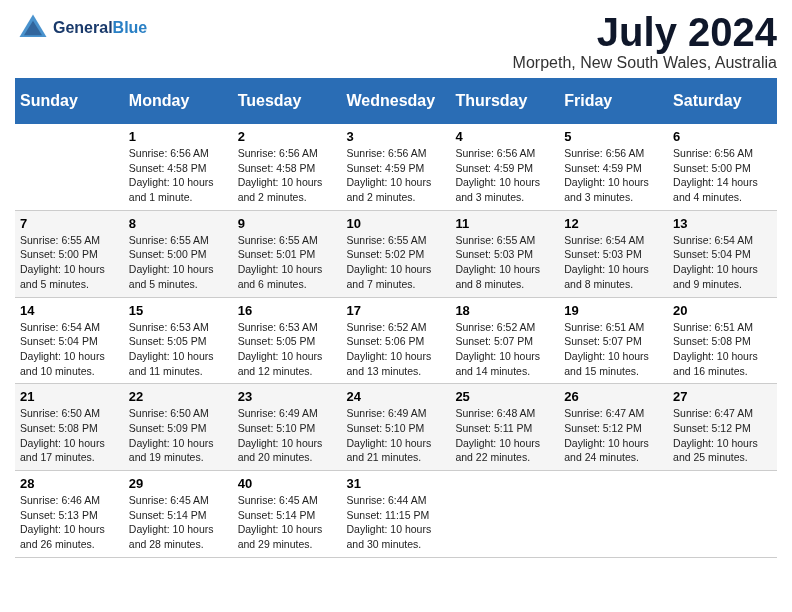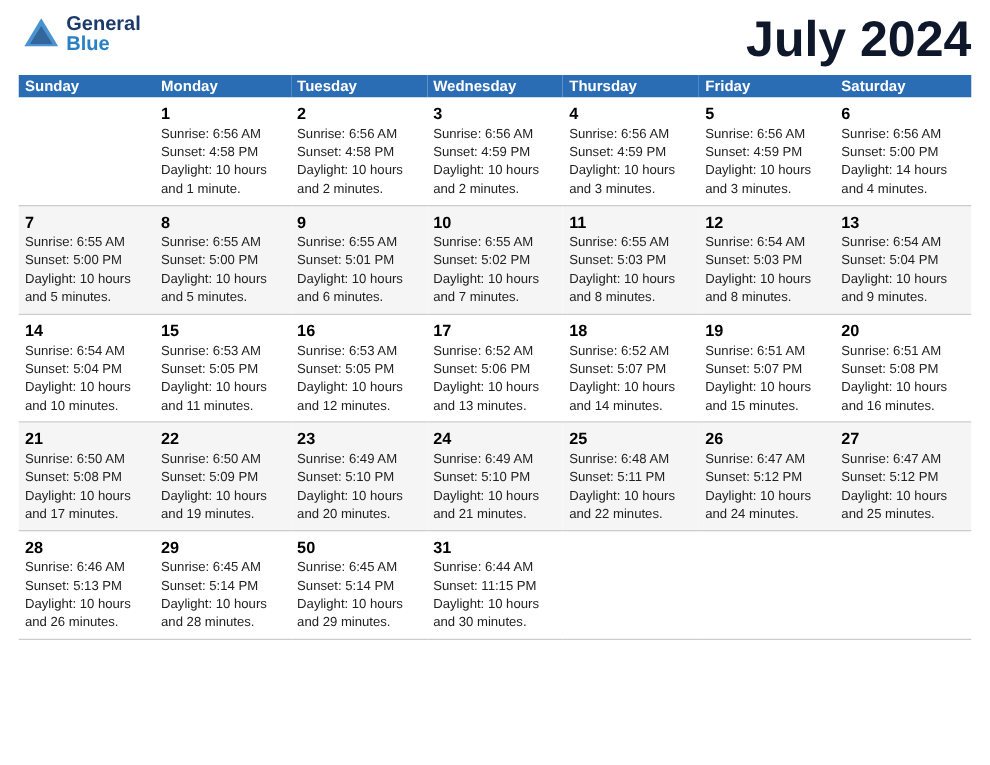--- a/index.html
+++ b/index.html
@@ -31,22 +31,22 @@
     }
     table {
       width: 100%;
       border-collapse: collapse;
       font-size: 11px;
     }
     thead tr th {
       background-color: #2a6db5;
       color: #fff;
       text-align: left;
-      padding: 2px 5px;
-      font-size: 12px;
+      padding: 14px 5px;
+      font-size: 16px;
       font-weight: bold;
     }
     tbody tr {
       border-bottom: 1px solid #ccc;
     }
     tbody tr:nth-child(even) {
       background-color: #f5f5f5;
     }
     tbody tr:nth-child(odd) {
       background-color: #fff;
@@ -71,21 +71,20 @@
       display: flex;
       align-items: center;
       gap: 2px;
     }
     .logo-icon {
       width: 36px;
       height: 36px;
     }
     .logo-text-block {
       display: flex;
-      flex-direction: column;
     }
     .logo-general {
       font-size: 16px;
       font-weight: bold;
       color: #1a3a6b;
       line-height: 1;
     }
     .logo-blue {
       font-size: 16px;
       font-weight: bold;
@@ -102,20 +101,21 @@
       <polygon points="20,5 35,30 5,30" fill="#2a80c5" opacity="0.85"></polygon>
       <polygon points="20,12 30,28 10,28" fill="#1a3a6b" opacity="0.5"></polygon>
     </svg>
     <div class="logo-text-block">
       <span class="logo-general">General</span>
       <span class="logo-blue">Blue</span>
     </div>
   </div>
   <div class="title-block">
     <div class="main-title">July 2024</div>
+    <div class="subtitle">Morpeth, New South Wales, Australia</div>
   </div>
 </div>
 
 <table>
   <thead>
     <tr>
     <th>Sunday</th>
         <th>Monday</th>
         <th>Tuesday</th>
         <th>Wednesday</th>
@@ -245,21 +245,21 @@
       <tr>
         <td>
           <span class="day-num">28</span>
           <div class="day-info"><span>Sunrise: 6:46 AM</span><br><span>Sunset: 5:13 PM</span><br><span>Daylight: 10 hours and 26 minutes.</span></div>
         </td>
         <td>
           <span class="day-num">29</span>
           <div class="day-info"><span>Sunrise: 6:45 AM</span><br><span>Sunset: 5:14 PM</span><br><span>Daylight: 10 hours and 28 minutes.</span></div>
         </td>
         <td>
-          <span class="day-num">50</span>
+          <span class="day-num">40</span>
           <div class="day-info"><span>Sunrise: 6:45 AM</span><br><span>Sunset: 5:14 PM</span><br><span>Daylight: 10 hours and 29 minutes.</span></div>
         </td>
         <td>
           <span class="day-num">31</span>
           <div class="day-info"><span>Sunrise: 6:44 AM</span><br><span>Sunset: 11:15 PM</span><br><span>Daylight: 10 hours and 30 minutes.</span></div>
         </td>
         <td></td>
         <td></td>
         <td></td>
       </tr>

